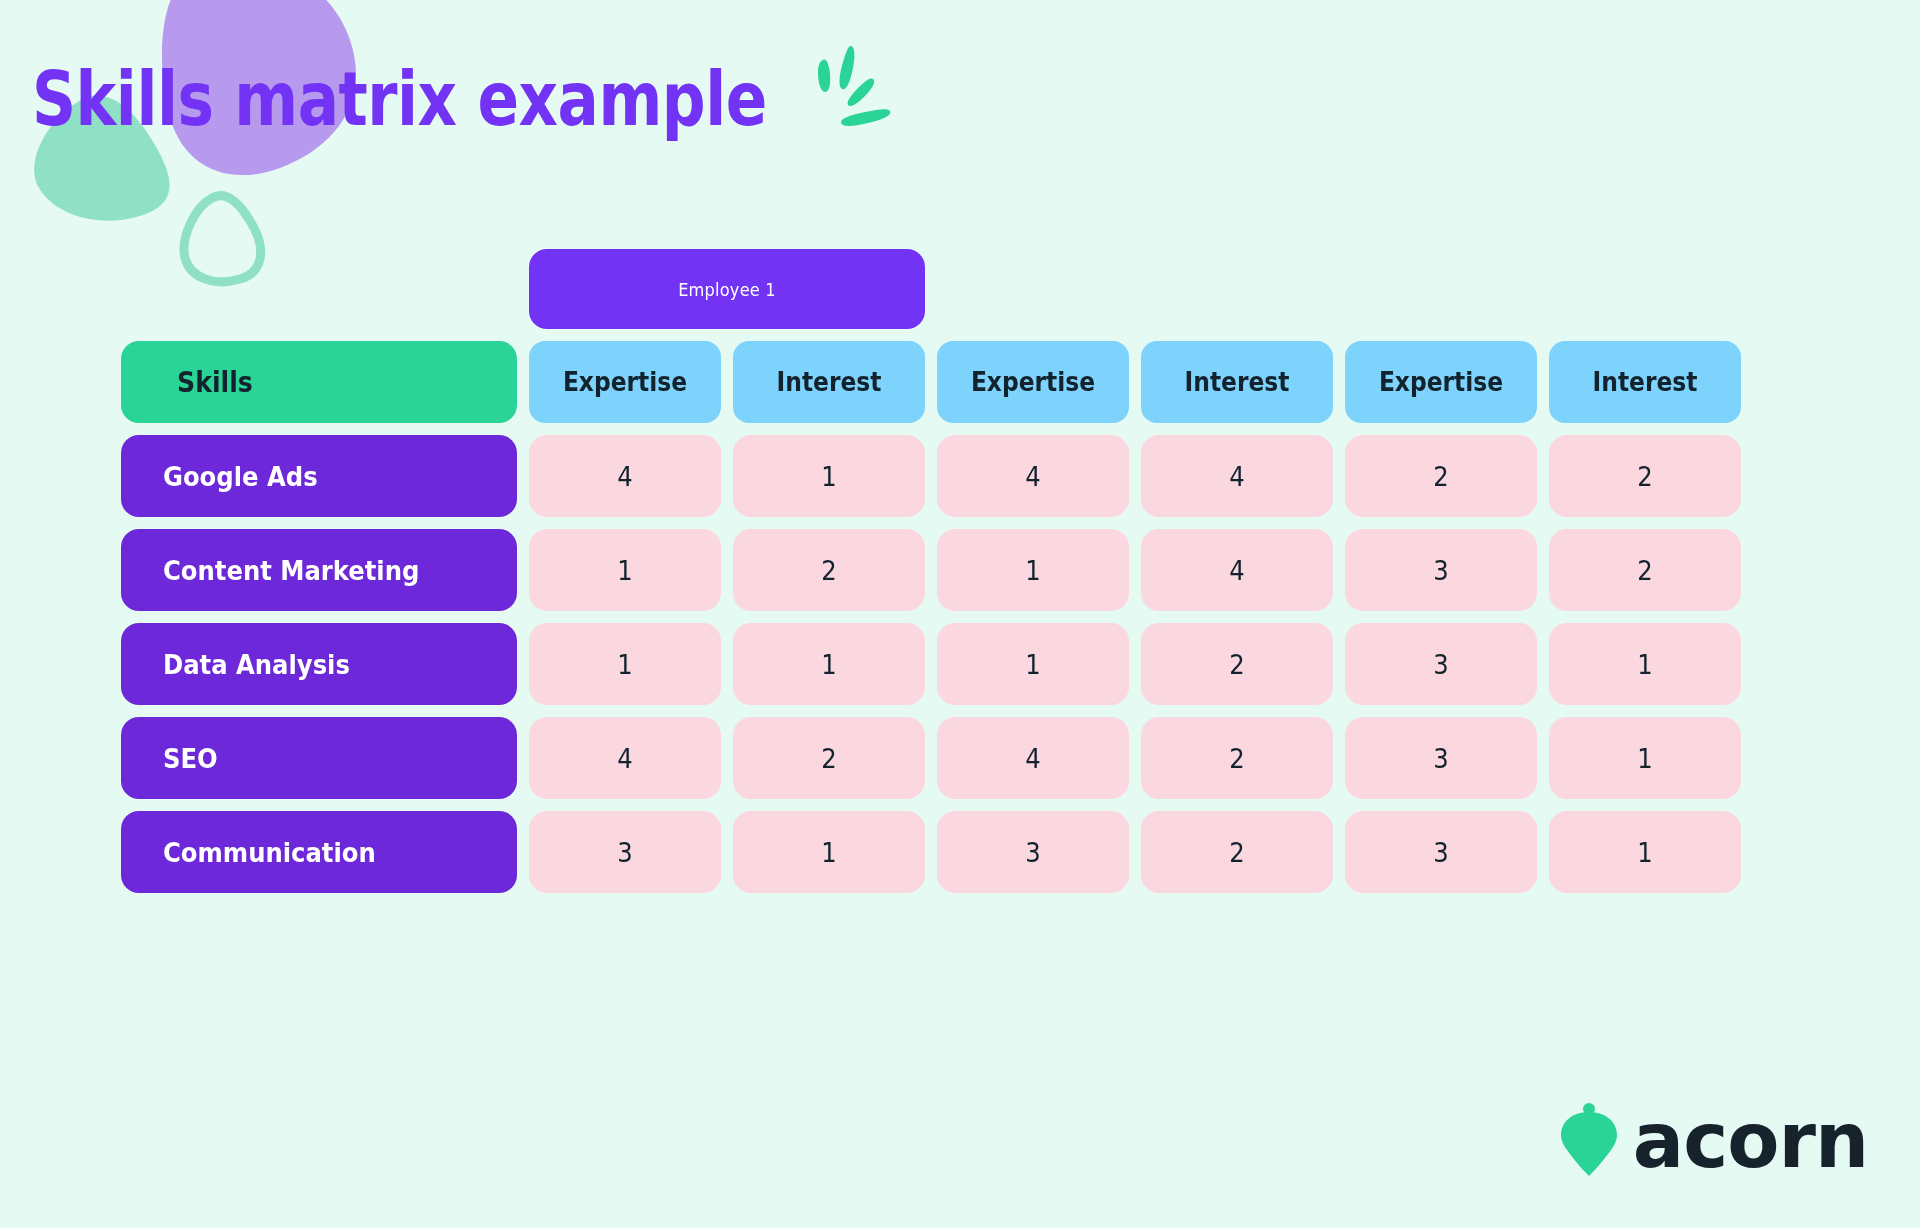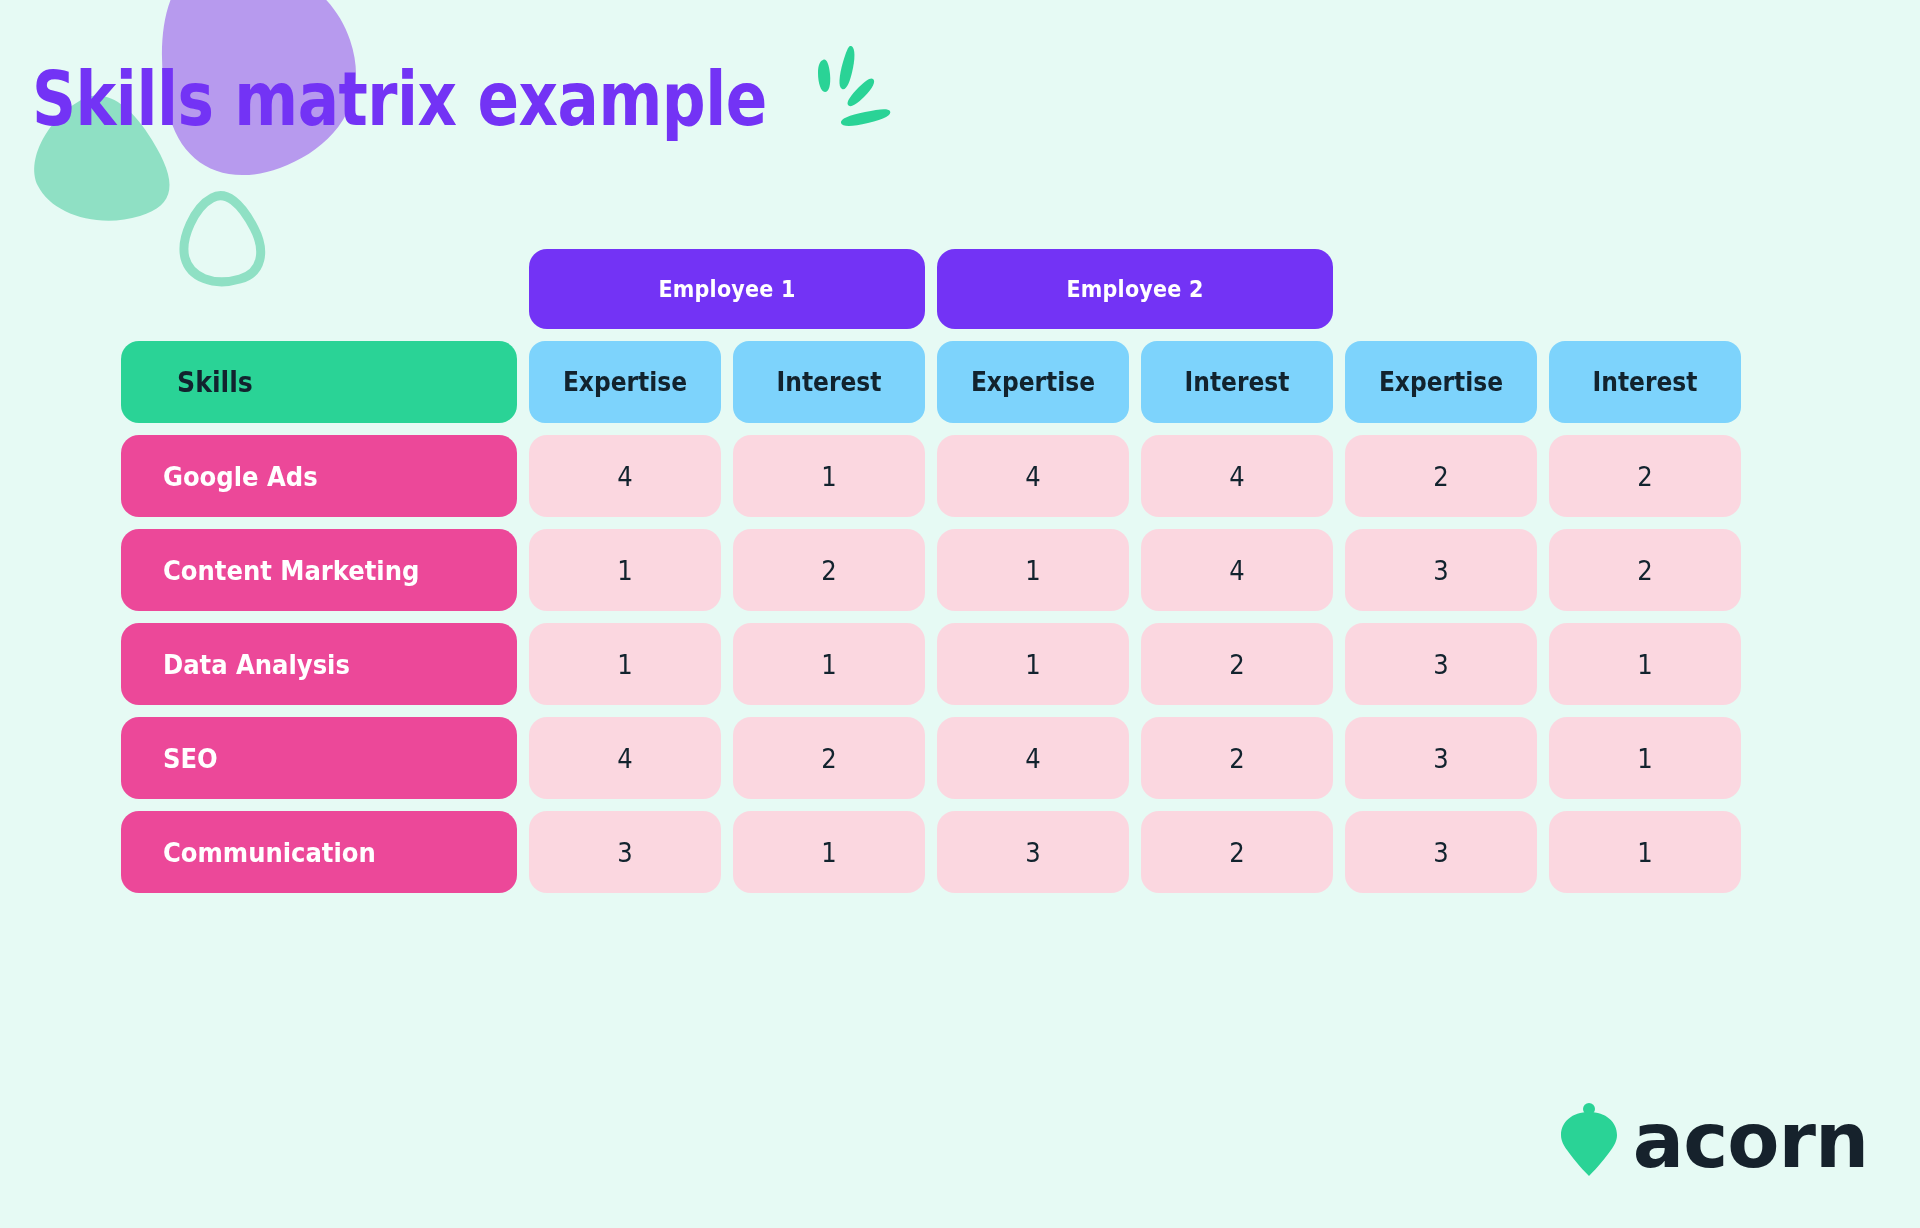--- a/index.html
+++ b/index.html
@@ -27,21 +27,21 @@
   .matrix{
     position:absolute;left:121px;top:249px;
     display:flex;flex-direction:column;gap:12px;
   }
   .emp-row{display:flex;gap:12px;height:80px;}
   .emp-spacer{width:396px;flex:0 0 396px;}
   .emp-head{
     flex:0 0 396px;width:396px;
     background:#7333f5;border-radius:18px;
     display:flex;align-items:center;justify-content:center;
-    color:#ffffff;font-size:23px;font-weight:bold;
+    color:#ffffff;font-size:18px;font-weight:normal;
     font-family:"DejaVu Sans Condensed","Liberation Sans",sans-serif;
     letter-spacing:0.2px;
   }
   .sub-row{display:flex;gap:12px;height:82px;}
   .skills-head{
     flex:0 0 396px;width:396px;
     background:#2ad396;border-radius:18px;
     display:flex;align-items:center;
     padding-left:56px;box-sizing:border-box;
     color:#12232e;font-size:28px;font-weight:bold;
@@ -50,21 +50,21 @@
   .sub-head{
     flex:0 0 192px;width:192px;
     background:#7dd3fc;border-radius:16px;
     display:flex;align-items:center;justify-content:center;
     color:#12232e;font-size:26px;font-weight:bold;
     font-family:"DejaVu Sans Condensed","Liberation Sans",sans-serif;
   }
   .data-row{display:flex;gap:12px;height:82px;}
   .skill-pill{
     flex:0 0 396px;width:396px;
-    background:#ec4899;border-radius:18px;
+    background:#6d28d9;border-radius:18px;
     display:flex;align-items:center;
     padding-left:42px;box-sizing:border-box;
     color:#ffffff;font-size:27px;font-weight:bold;
     font-family:"DejaVu Sans Condensed","Liberation Sans",sans-serif;
   }
   .cell{
     flex:0 0 192px;width:192px;
     background:#fbd7e0;border-radius:18px;
     display:flex;align-items:center;justify-content:center;
     color:#12232e;font-size:27px;font-weight:normal;
@@ -98,21 +98,20 @@
     <path fill="#2ad396" d="M78 43 C81 45, 78 52, 69 61 C61 69, 55 72, 53 69 C51 66, 56 59, 64 51 C71 44, 76 41, 78 43 Z"></path>
     <path fill="#2ad396" d="M95 75 C97 79, 90 83, 73 87 C57 91, 47 91, 46 87 C45 83, 54 79, 70 76 C84 73, 93 72, 95 75 Z"></path>
   </svg>
 </div>
 
 <div class="matrix">
 
   <div class="emp-row">
     <div class="emp-spacer"></div>
     <div class="emp-head">Employee 1</div>
-    <div class="emp-head">Employee 2</div>
   </div>
 
   <div class="sub-row">
     <div class="skills-head">Skills</div>
     <div class="sub-head">Expertise</div>
     <div class="sub-head">Interest</div>
     <div class="sub-head">Expertise</div>
     <div class="sub-head">Interest</div>
     <div class="sub-head">Expertise</div>
     <div class="sub-head">Interest</div>

